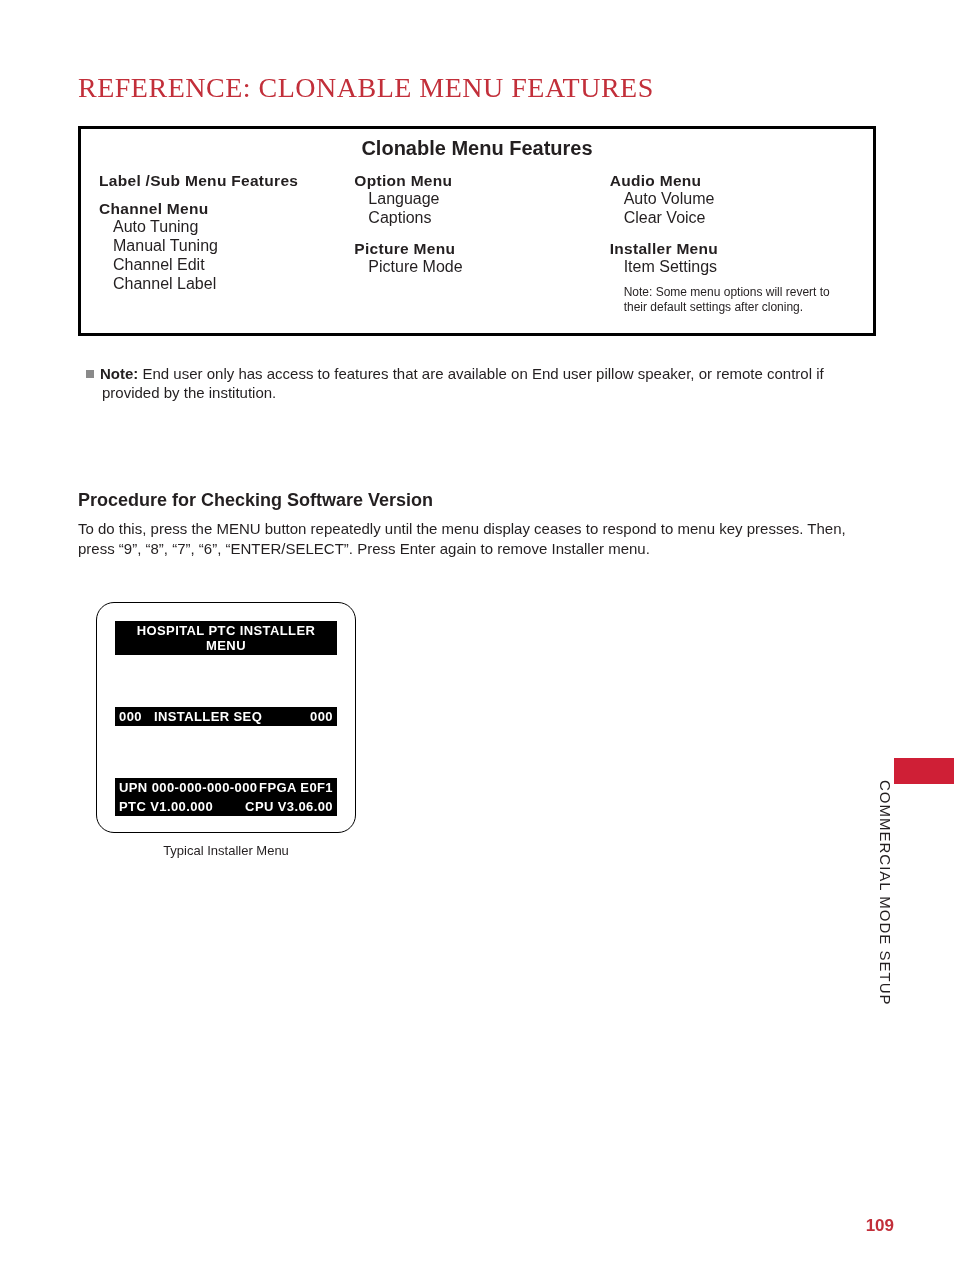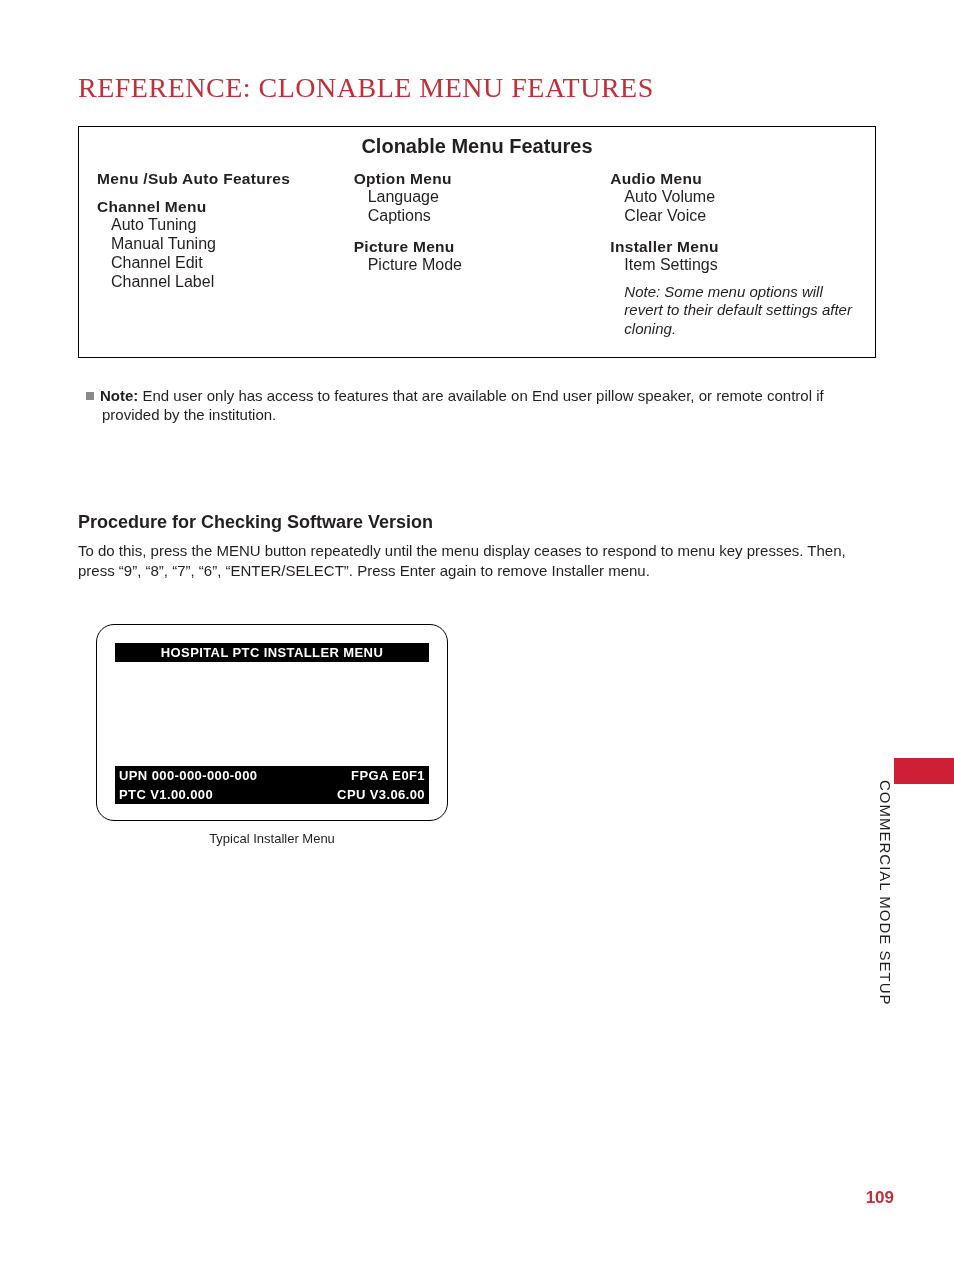--- a/index.html
+++ b/index.html
@@ -17,21 +17,21 @@
   }
   h1.section-title {
     color: #c22f3a;
     font-size: 28px;
     font-weight: 400;
     letter-spacing: 0.5px;
     margin: 0 0 22px 0;
     font-family: "Trajan Pro", "Times New Roman", serif;
   }
   .box {
-    border: 1px solid #000000;
+    border: 3px solid #000000;
     padding: 8px 18px 18px 18px;
   }
   .box-title {
     text-align: center;
     font-weight: 700;
     font-size: 20px;
     margin: 0 0 8px 0;
   }
   .cols {
     display: flex;
@@ -43,26 +43,25 @@
     font-size: 15.5px;
     letter-spacing: 0.3px;
     margin: 4px 0 0 0;
   }
   .sub {
     font-size: 16px;
     margin: 0 0 0 14px;
     line-height: 1.18;
   }
   .note {
-    font-size: 15px;
+    font-size: 12px;
     margin: 8px 0 0 0;
     line-height: 1.25;
     padding-left: 14px;
     text-indent: -0px;
-    font-style: italic;
   }
   .footnote {
     font-size: 15px;
     margin: 28px 0 0 8px;
     line-height: 1.28;
     padding-left: 16px;
     text-indent: -16px;
   }
   .footnote .marker {
     display: inline-block;
@@ -77,21 +76,21 @@
     font-weight: 700;
     margin: 20px 0 8px 0;
   }
   p.body {
     font-size: 15px;
     margin: 0 0 2px 0;
     line-height: 1.3;
   }
   .screen-wrap {
     margin: 44px 13px 0 18px;
-    width: 352px;
+    width: 260px;
     text-align: center;
   }
   .screen {
     border: 1.2px solid #000;
     border-radius: 18px;
     padding: 18px 18px 16px 18px;
     text-align: left;
   }
   .screen-row {
     background: #000;
@@ -127,38 +126,38 @@
     position: absolute;
     top: -22px;
     right: -60px;
     width: 60px;
     height: 26px;
     background: #cf1f36;
   }
   .page-num {
     position: absolute;
     right: 60px;
-    bottom: 64px;
+    bottom: 36px;
     font-size: 17px;
     font-weight: 700;
     color: #c22f3a;
   }
 </style>
 </head>
 <body>
 
 <div class="page">
 
   <h1 class="section-title">REFERENCE: CLONABLE MENU FEATURES</h1>
 
   <div class="box">
     <div class="box-title">Clonable Menu Features</div>
     <div class="cols">
       <div class="col">
-        <div class="group-head">Menu /Sub Auto Features</div>
+        <div class="group-head">Label /Sub Menu Features</div>
         <div class="group-head" style="margin-top:10px">Channel Menu</div>
         <div class="sub">Auto Tuning</div>
         <div class="sub">Manual Tuning</div>
         <div class="sub">Channel Edit</div>
         <div class="sub">Channel Label</div>
       </div>
       <div class="col">
         <div class="group-head">Option Menu</div>
         <div class="sub">Language</div>
         <div class="sub">Captions</div>
@@ -183,20 +182,24 @@
   <div class="spacer"></div>
 
 
   <h2 class="subhead">Procedure for Checking Software Version</h2>
   <p class="body">To do this, press the MENU button repeatedly until the menu display ceases to respond to menu key presses. Then, press “9”, “8”, “7”, “6”, “ENTER/SELECT”.  Press Enter again to remove Installer menu.</p>
 
   <div class="screen-wrap">
     <div class="screen">
       <div class="screen-row center">HOSPITAL PTC  INSTALLER  MENU</div>
       <div class="screen-gap-lg"></div>
+      <div class="screen-row">
+        <span class="left"><span>000</span>&nbsp;&nbsp;&nbsp;<span>INSTALLER SEQ</span></span>
+        <span class="right">000</span>
+      </div>
       <div class="screen-gap-md"></div>
       <div class="screen-row">
         <span class="left">UPN   000-000-000-000</span>
         <span class="right">FPGA E0F1</span>
       </div>
       <div class="screen-row">
         <span class="left">PTC V1.00.000</span>
         <span class="right">CPU V3.06.00</span>
       </div>
     </div>

